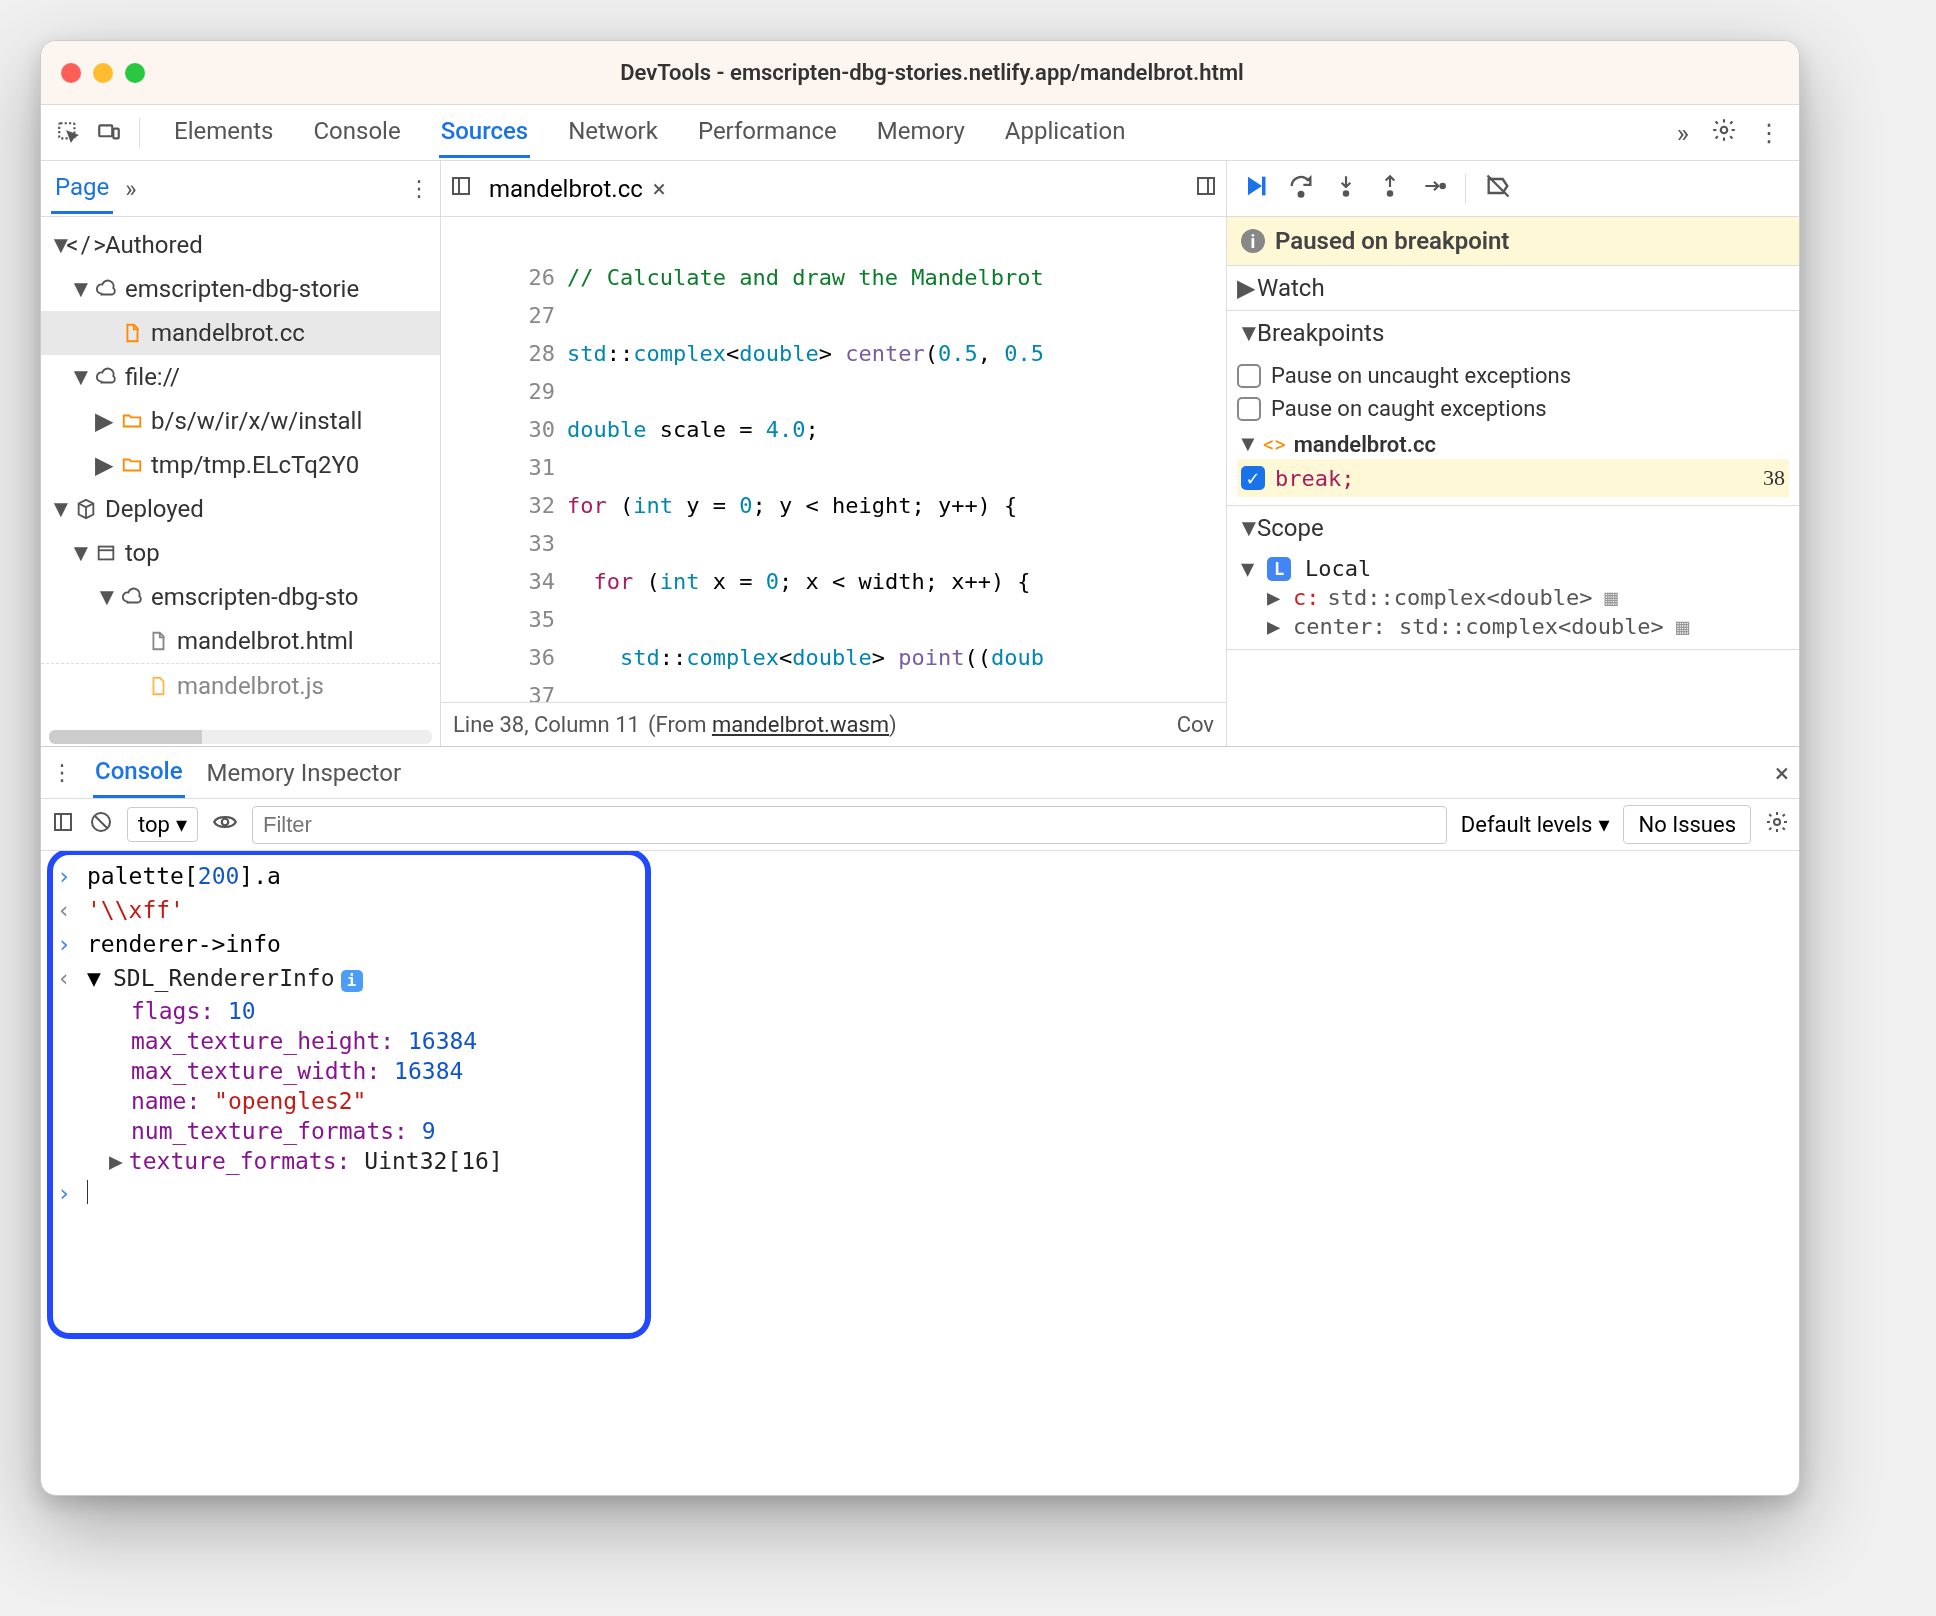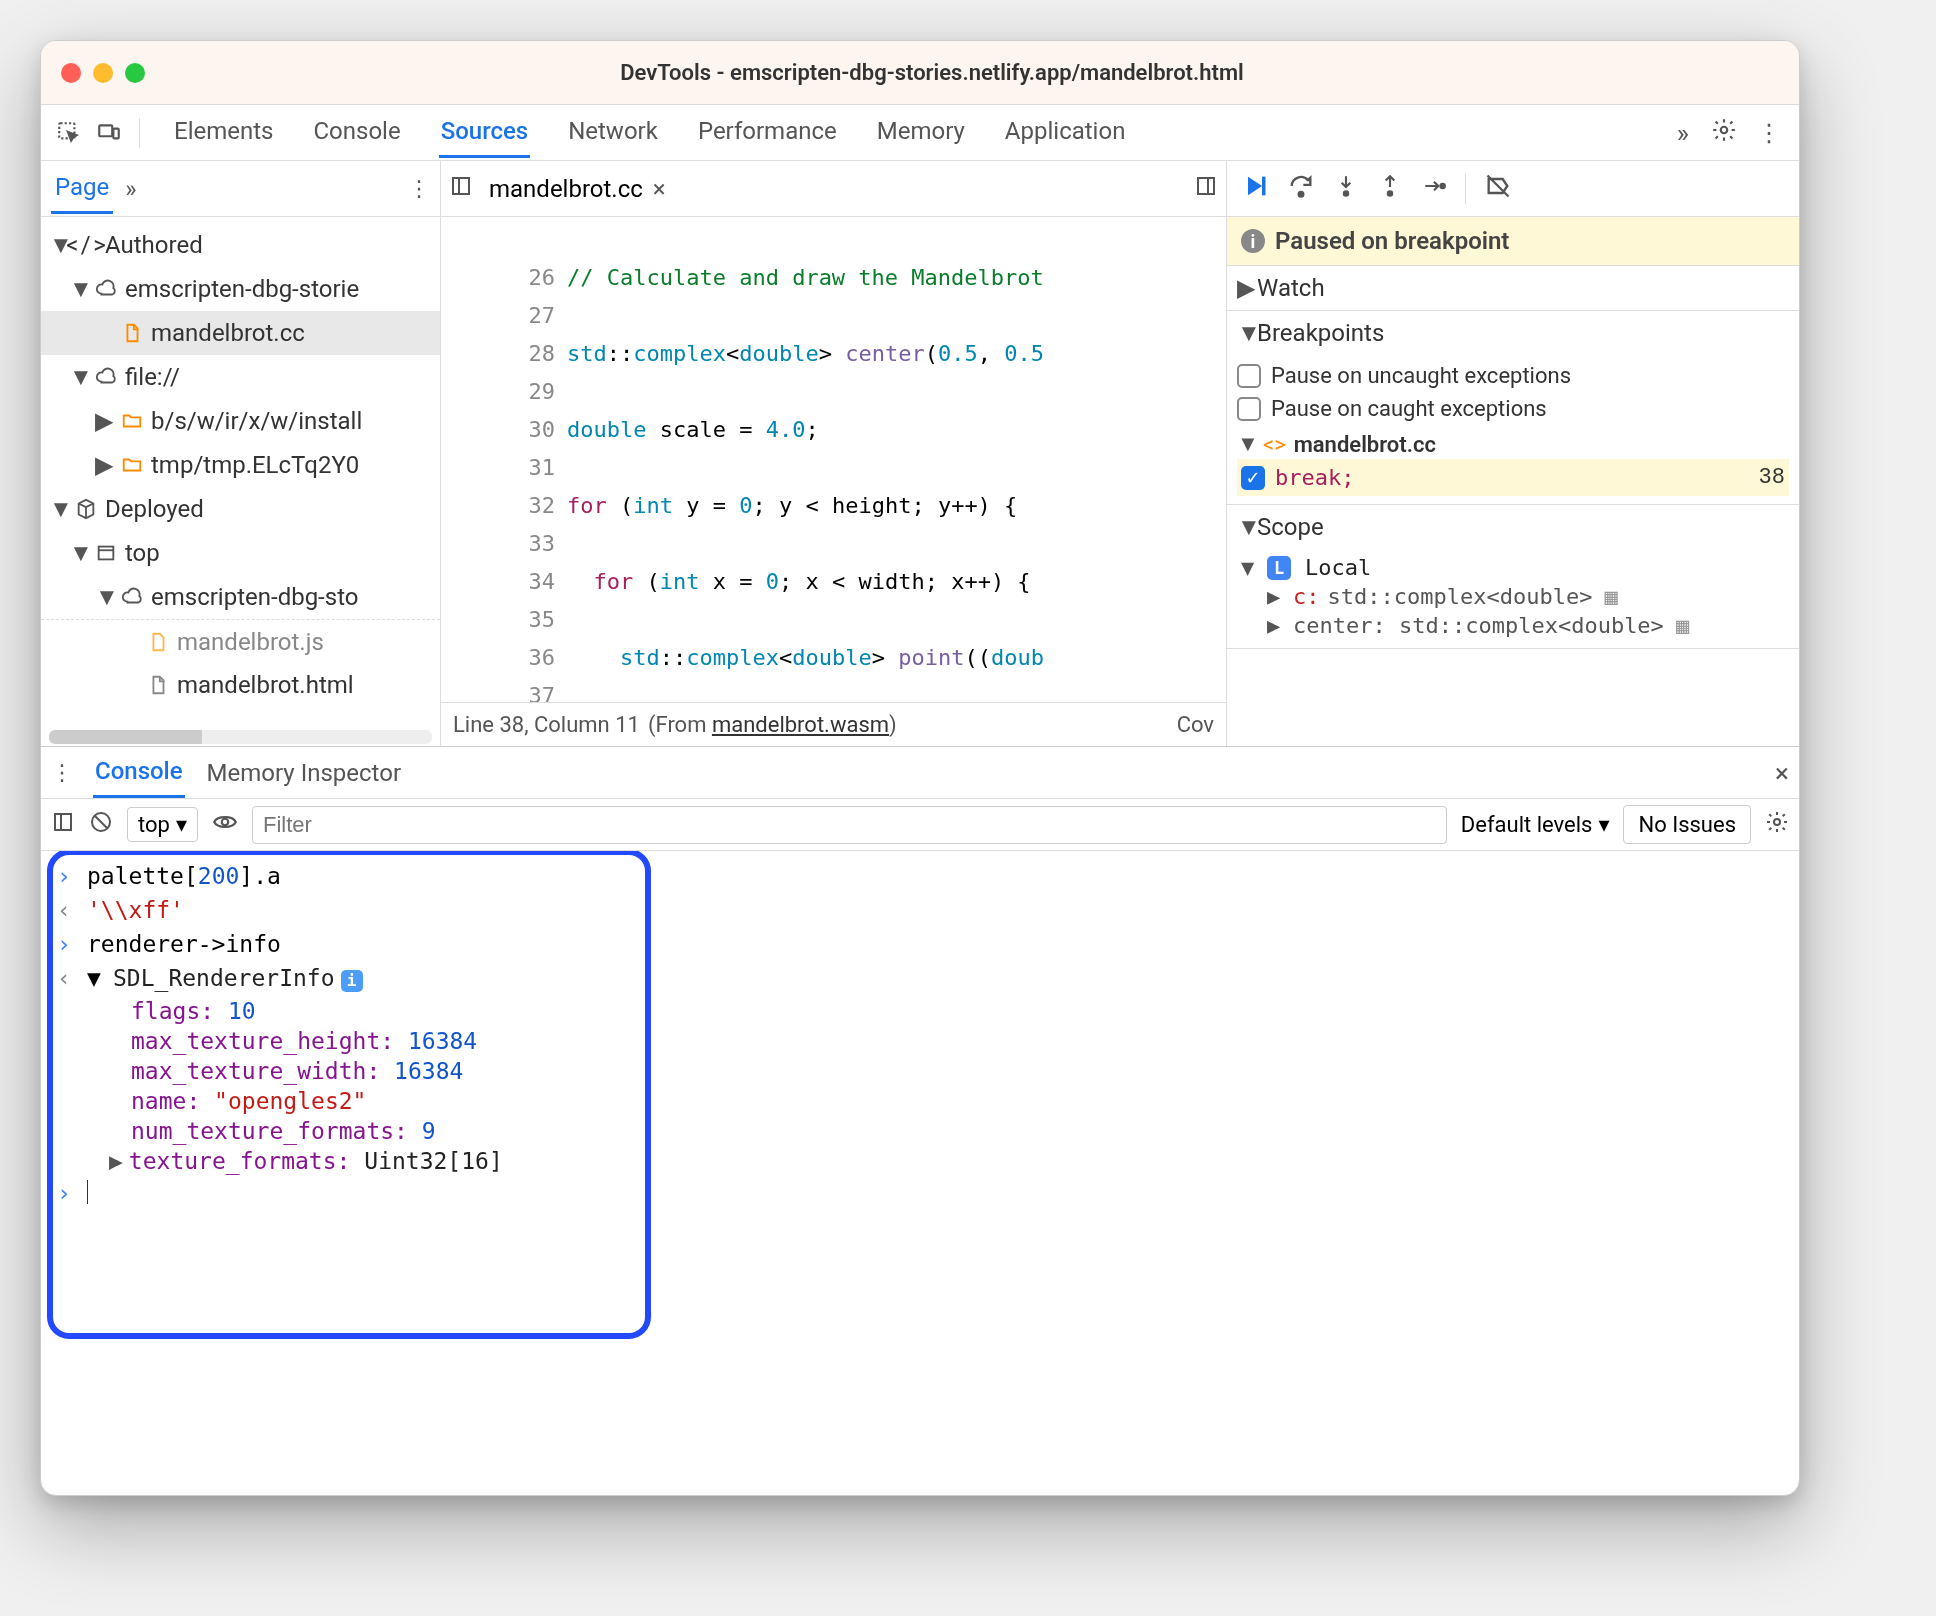--- a/index.html
+++ b/index.html
@@ -126,21 +126,21 @@
   .sect-h { display:flex; align-items:center; padding:8px 10px; font-size:24px; color:#333; cursor:pointer; }
   .sect-h .arrow{ width:20px; }
   .sect-body { padding:4px 10px 8px 10px; font-size:22px; color:#333; }
   .chk-row { display:flex; align-items:center; gap:10px; padding:4px 0; }
   .chkbox { width:24px; height:24px; border:2px solid #888; border-radius:5px; display:inline-flex; align-items:center; justify-content:center; }
   .chkbox.checked { background:#1a73e8; border-color:#1a73e8; color:#fff; font-size:18px; }
   .bp-file { display:flex; align-items:center; gap:8px; padding:6px 0 2px 0; }
   .bp-file .fileicon { color:#ff8a00; }
   .bp-line { display:flex; align-items:center; gap:10px; padding:6px 4px; background:#fff8d6; }
   .bp-line .code-snip { font-family:Menlo,monospace; color:#a71d5d; }
-  .bp-line .ln { margin-left:auto; font-family:Liberation Mono, monospace; color:#333; }
+  .bp-line .ln { margin-left:auto; font-family:Liberation Serif, serif; color:#333; }
   .scope-body { padding:4px 0 8px 14px; font-size:22px; font-family:Menlo,monospace; }
   .scope-row { display:flex; align-items:center; gap:8px; padding:2px 0; white-space:nowrap; }
   .scope-row .arrow{width:18px; color:#555;}
   .scope-row .lbl{color:#c22;}
   .scope-row .lbl.safe{color:#222;}
   .scope-row .typ{color:#555;}
   .scope-row .mem{color:#999; margin-left:4px;}
   .scope-row.cut{color:#888;}
   .badge-L { background:#4285f4;color:#fff;width:24px;height:24px;border-radius:5px;display:inline-flex;align-items:center;justify-content:center;font-size:17px;font-weight:bold; margin-right:6px; }
   
@@ -298,38 +298,38 @@
           </div>
         <div class="tree-row ind2">
             <span class="arrow">▼</span>
             <span class="ticon">
               <svg viewBox="0 0 24 24" fill="none" stroke="#555" stroke-width="2">
                 <path d="M7 17a5 5 0 1 1 1-9.9A6 6 0 0 1 20 11a4 4 0 0 1-1 7H7z"></path>
               </svg>
             </span>
             <span>emscripten-dbg-sto</span>
           </div>
-        <div class="tree-row ind3 tree-faded">
-            <span class="arrow"></span>
-            <span class="ticon">
-              <svg viewBox="0 0 24 24" fill="none" stroke="#ffb74d" stroke-width="2">
-                <path d="M7 3h7l4 4v14H7z"></path>
-              </svg>
-            </span>
-            <span>mandelbrot.js</span>
-          </div>
         <div class="tree-row ind3">
             <span class="arrow"></span>
             <span class="ticon">
               <svg viewBox="0 0 24 24" fill="none" stroke="#888" stroke-width="2">
                 <path d="M7 3h7l4 4v14H7z"></path>
                 <path d="M14 3v5h5"></path>
               </svg>
             </span>
             <span>mandelbrot.html</span>
+          </div>
+        <div class="tree-row ind3 tree-faded">
+            <span class="arrow"></span>
+            <span class="ticon">
+              <svg viewBox="0 0 24 24" fill="none" stroke="#ffb74d" stroke-width="2">
+                <path d="M7 3h7l4 4v14H7z"></path>
+              </svg>
+            </span>
+            <span>mandelbrot.js</span>
           </div>
       </div>
       <div class="scrollbar-stub"></div>
     </div>
 
     <div class="editor">
       <div class="ed-head">
         <span class="sq-icon"><svg width="24" height="24" viewBox="0 0 24 24" fill="none" stroke="#555" stroke-width="2">
               <rect x="4" y="4" width="16" height="16"></rect>
               <path d="M10 4v16"></path>

